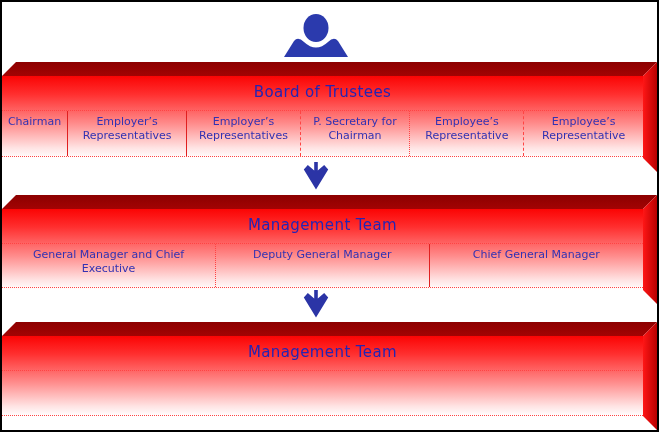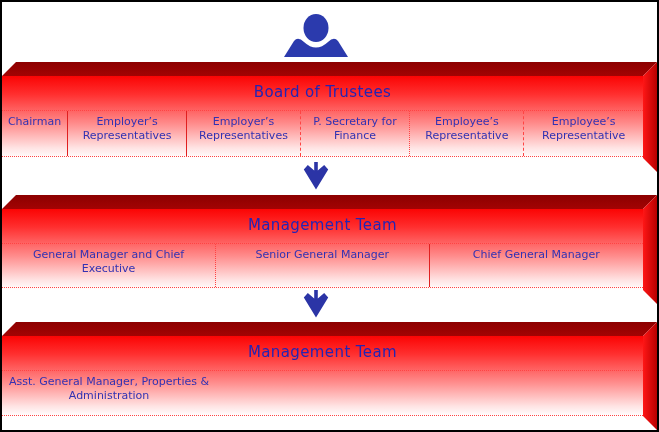--- a/index.html
+++ b/index.html
@@ -62,52 +62,51 @@
 
   <div class="slab" id="s1">
     <div class="face-top"></div>
     <div class="face-side"></div>
     <div class="face-front">
       <div class="slab-title">Board of Trustees</div>
       <div class="row">
         <div class="box sep-solid" style="width:10.3%">Chairman</div>
         <div class="box sep-solid" style="width:18.6%">Employer’s Representatives</div>
         <div class="box" style="width:17.7%;border-right-style:dashed">Employer’s Representatives</div>
-        <div class="box" style="width:17.1%">P. Secretary for Finance</div>
+        <div class="box" style="width:17.1%">P. Secretary for Chairman</div>
         <div class="box" style="width:17.8%;border-right-style:dashed">Employee’s Representative</div>
         <div class="box" style="width:18.5%">Employee’s Representative</div>
       </div>
     </div>
   </div>
 
   <svg class="arrow" id="arrow1" viewBox="0 0 30 28">
     <path d="M13.2,0 L16.8,0 L16.8,8.5 L23.2,3 L27.2,7.6 L15,27.5 L2.8,7.6 L6.8,3 L13.2,8.5 Z" fill="#2b34a6"></path>
   </svg>
 
   <div class="slab" id="s2">
     <div class="face-top"></div>
     <div class="face-side"></div>
     <div class="face-front">
       <div class="slab-title">Management Team</div>
       <div class="row">
         <div class="box" style="width:33.4%">General Manager and Chief Executive</div>
-        <div class="box sep-solid" style="width:33.3%">Senior General Manager</div>
+        <div class="box sep-solid" style="width:33.3%">Deputy General Manager</div>
         <div class="box" style="width:33.3%">Chief General Manager</div>
       </div>
     </div>
   </div>
 
   <svg class="arrow" id="arrow2" viewBox="0 0 30 28">
     <path d="M13.2,0 L16.8,0 L16.8,8.5 L23.2,3 L27.2,7.6 L15,27.5 L2.8,7.6 L6.8,3 L13.2,8.5 Z" fill="#2b34a6"></path>
   </svg>
 
   <div class="slab" id="s3">
     <div class="face-top"></div>
     <div class="face-side"></div>
     <div class="face-front">
       <div class="slab-title">Management Team</div>
       <div class="row">
-        <div class="box" style="width:33.4%">Asst. General Manager, Properties &amp; Administration</div>
       </div>
     </div>
   </div>
 
 </div>
 
 </body></html>

